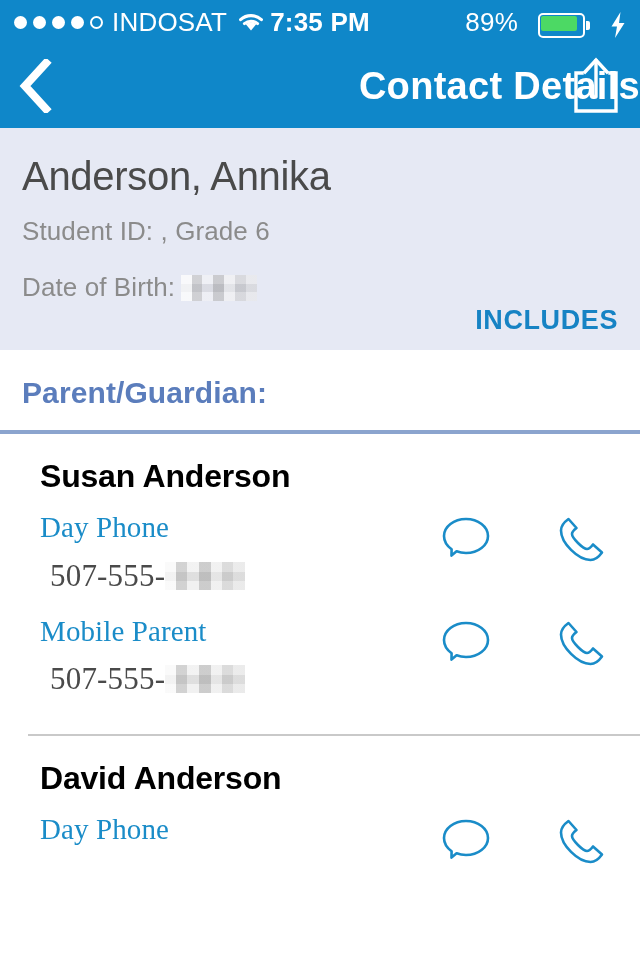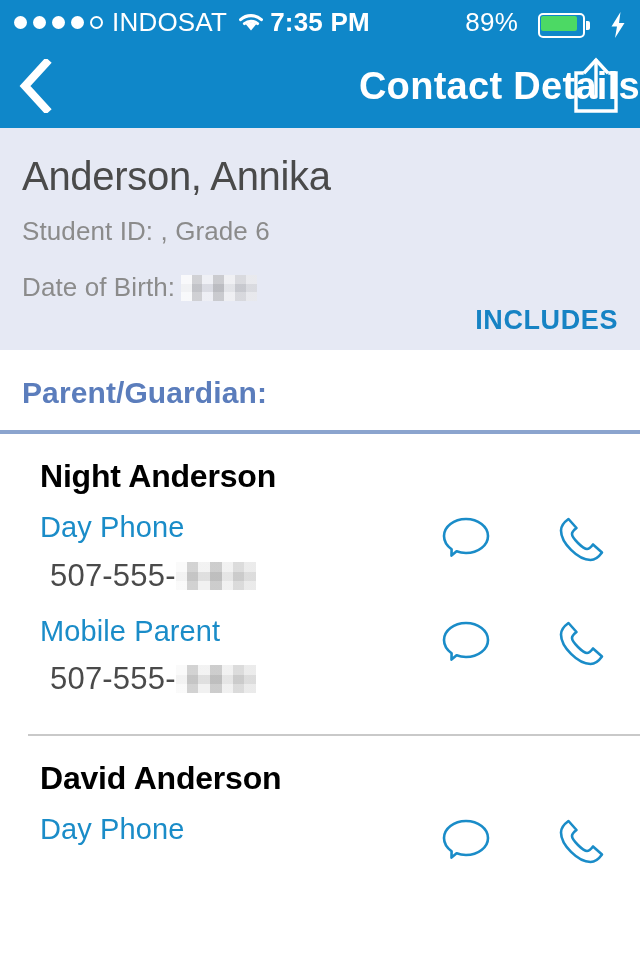--- a/index.html
+++ b/index.html
@@ -95,21 +95,21 @@
   .pg-rule { height:4px; background:#8ba4ce; width:100%; }
 
   
   .contact { padding:24px 0 10px 0; background:#ffffff; }
   .contact-name {
     font-size:32px; font-weight:bold; color:#000000;
     padding:0 22px 0 40px; margin-bottom:14px; letter-spacing:-0.2px;
   }
   .phone-row {
     display:flex; align-items:flex-start; padding:0 22px 0 40px;
-    min-height:62px; position:relative; margin-bottom:16px;
+    min-height:62px; position:relative; margin-bottom:16px;font-family:Liberation Serif, serif;
   }
   .phone-text { flex:1 1 auto; min-width:0; }
   .phone-label {
     color:#1a8cc8; font-size:29px; line-height:1.3; letter-spacing:0.1px;
   }
   .phone-value {
     color:#4a4a4a; font-size:31px; line-height:1.35; margin-top:8px;
     padding-left:10px; display:flex; align-items:center; letter-spacing:0.2px;
   }
   .phone-value .redact.num { width:80px; height:28px; margin-left:0px; }
@@ -203,21 +203,21 @@
     </div>
     <div class="includes">INCLUDES</div>
   </div>
 
   <div class="pg-header">
     <span>Parent/Guardian:</span>
   </div>
   <div class="pg-rule"></div>
 
   <div class="contact">
-    <div class="contact-name">Night Anderson</div>
+    <div class="contact-name">Susan Anderson</div>
 
     <div class="phone-row">
       <div class="phone-text">
         <div class="phone-label">Day Phone</div>
         <div class="phone-value">
           <span>507-555-</span>
           <span class="redact num mosaic"></span>
         </div>
       </div>
       <div class="phone-actions">

